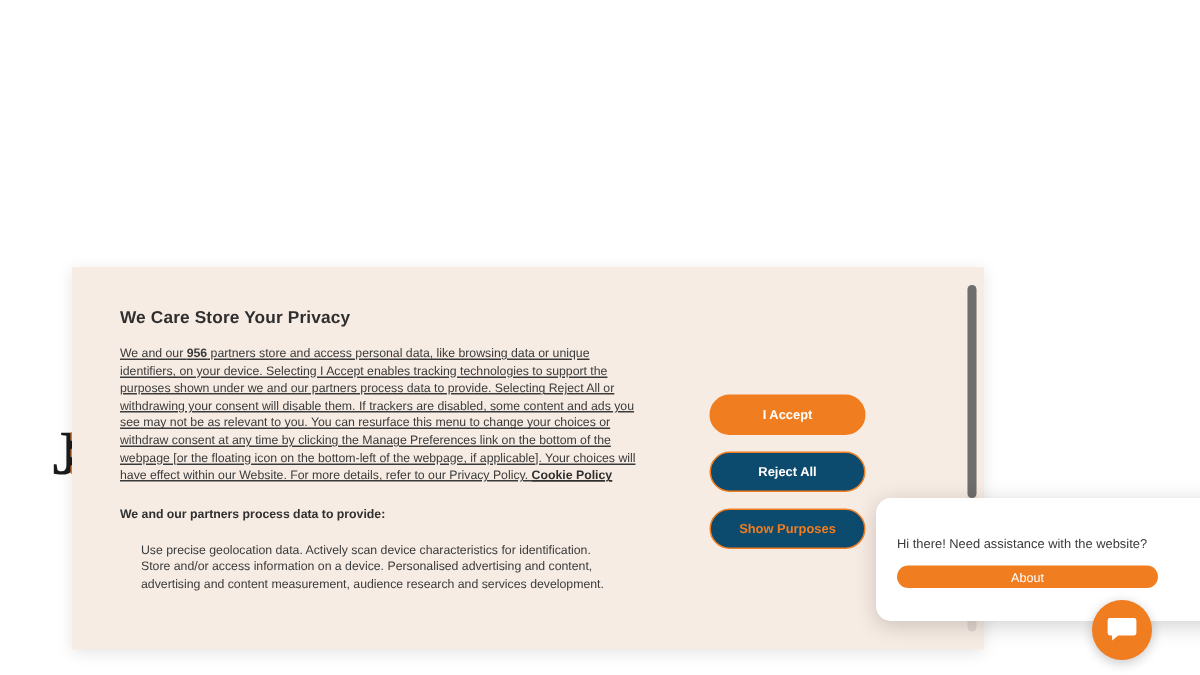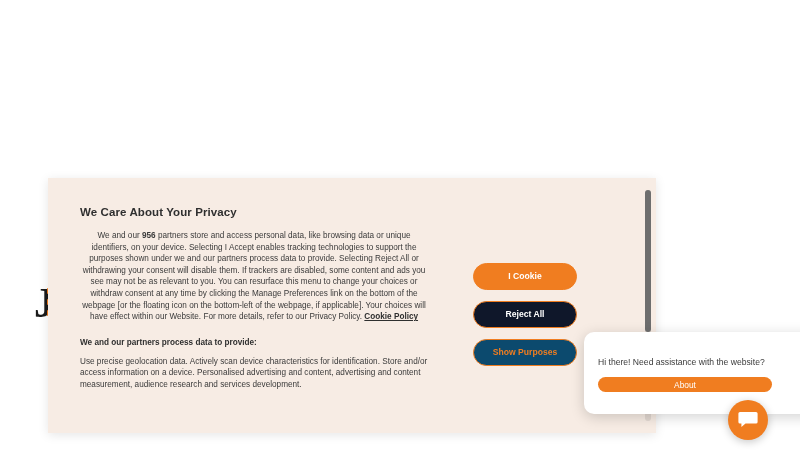--- a/index.html
+++ b/index.html
@@ -50,21 +50,22 @@
     color: #2f2f2f;
     margin: 0 0 12px 0;
     letter-spacing: 0.1px;
   }
 
   .consent-body {
     font-size: 8.2px;
     line-height: 11.6px;
     color: #3a3a3a;
     margin: 0 0 11px 0;
-    text-align: center;
+    text-align: left;
+    text-decoration: underline;
   }
 
   .consent-body b {
     font-weight: bold;
   }
 
   .consent-link {
     color: #2f2f2f;
     font-weight: bold;
     text-decoration: underline;
@@ -75,21 +76,21 @@
     font-size: 8.2px;
     font-weight: bold;
     color: #2f2f2f;
     margin: 15px 0 9px 0;
   }
 
   .consent-purposes {
     font-size: 8.2px;
     line-height: 11.6px;
     color: #3a3a3a;
-    margin: 0;
+    margin: 14px;
   }
 
   
   .consent-scroll-track {
     position: absolute;
     right: 5px;
     top: 12px;
     width: 6px;
     height: 231px;
     background: #e2d8d1;
@@ -130,21 +131,21 @@
     font-family: "Liberation Sans", sans-serif;
   }
 
   .btn-accept {
     background: #f07d20;
     color: #ffffff;
     border-color: #f07d20;
   }
 
   .btn-reject {
-    background: #0f172a;
+    background: #0c4a6e;
     color: #ffffff;
     border-color: #f07d20;
   }
 
   .btn-purposes {
     background: #0c4a6e;
     color: #f07d20;
     border-color: #f07d20;
   }
 
@@ -250,35 +251,35 @@
     <span class="logo-j">J</span>
     <span class="logo-bar b1"></span>
     <span class="logo-bar b2"></span>
     <span class="logo-bar b3"></span>
   </div>
 
   <div class="consent-banner">
     <div class="consent-inner">
 
       <div class="consent-text-col">
-        <div class="consent-title">We Care About Your Privacy</div>
+        <div class="consent-title">We Care Store Your Privacy</div>
 
         <p class="consent-body"><span>We and our </span><b>956</b><span> partners store and access personal data, like browsing data or unique identifiers, on your device. Selecting I Accept enables tracking technologies to support the purposes shown under we and our partners process data to provide. Selecting Reject All or withdrawing your consent will disable them. If trackers are disabled, some content and ads you see may not be as relevant to you. You can resurface this menu to change your choices or withdraw consent at any time by clicking the Manage Preferences link on the bottom of the webpage [or the floating icon on the bottom-left of the webpage, if applicable]. Your choices will have effect within our Website. For more details, refer to our Privacy Policy. </span><span class="consent-link">Cookie Policy</span></p>
 
         <div class="consent-subhead">We and our partners process data to provide:</div>
 
         <p class="consent-purposes">Use precise geolocation data. Actively scan device characteristics for identification. Store and/or access information on a device. Personalised advertising and content, advertising and content measurement, audience research and services development.</p>
       </div>
 
       <div class="consent-scroll-track">
         <div class="consent-scroll-thumb"></div>
       </div>
 
       <div class="consent-buttons">
-        <button class="btn btn-accept">I Cookie</button>
+        <button class="btn btn-accept">I Accept</button>
         <button class="btn btn-reject">Reject All</button>
         <button class="btn btn-purposes">Show Purposes</button>
       </div>
 
     </div>
   </div>
 
   <div class="chat-widget">
     <div class="chat-close">
       <svg width="12" height="12" viewBox="0 0 12 12">

